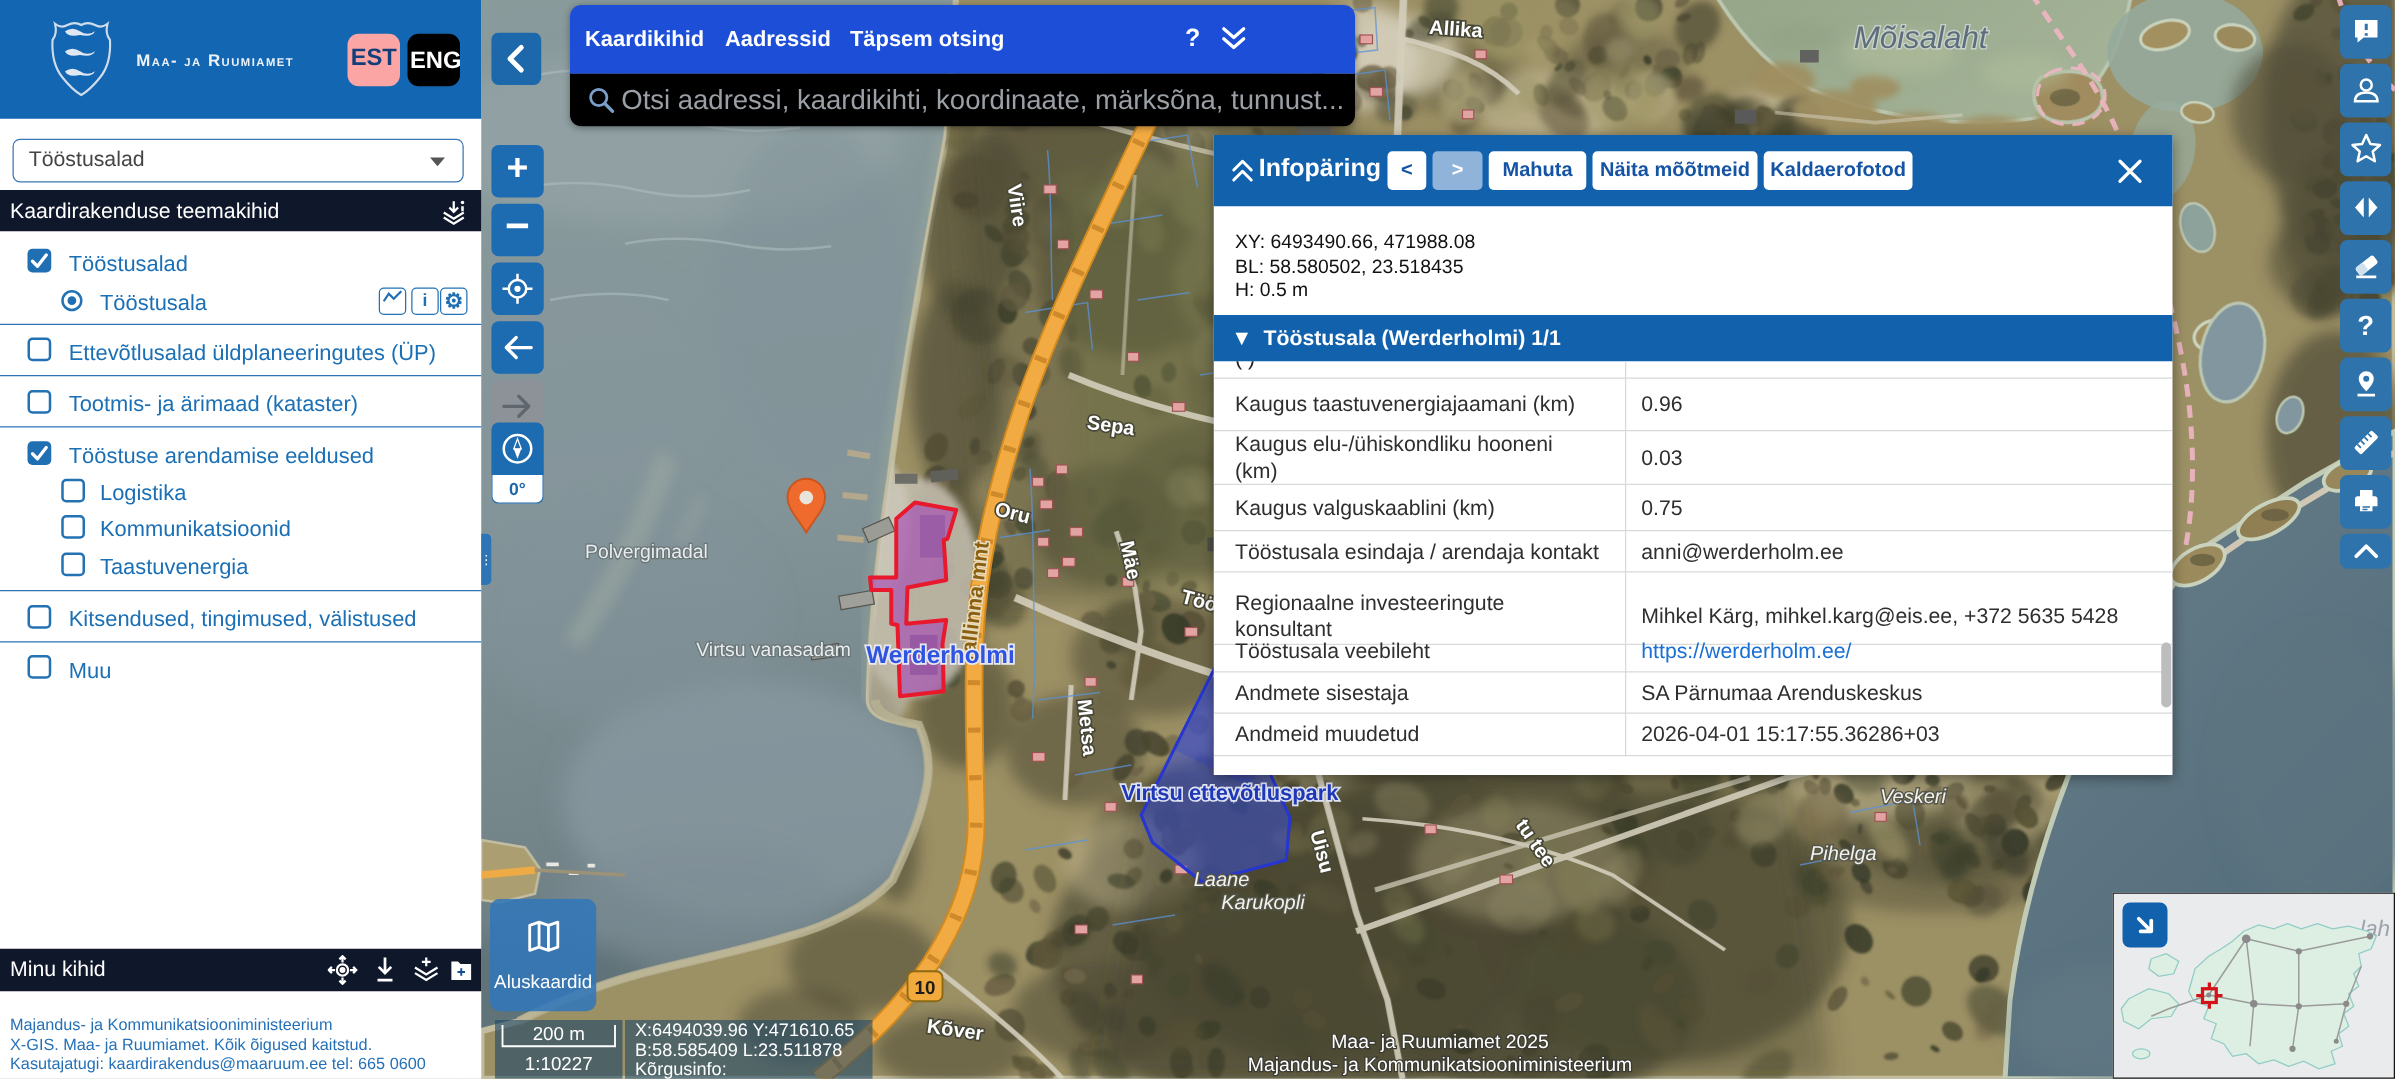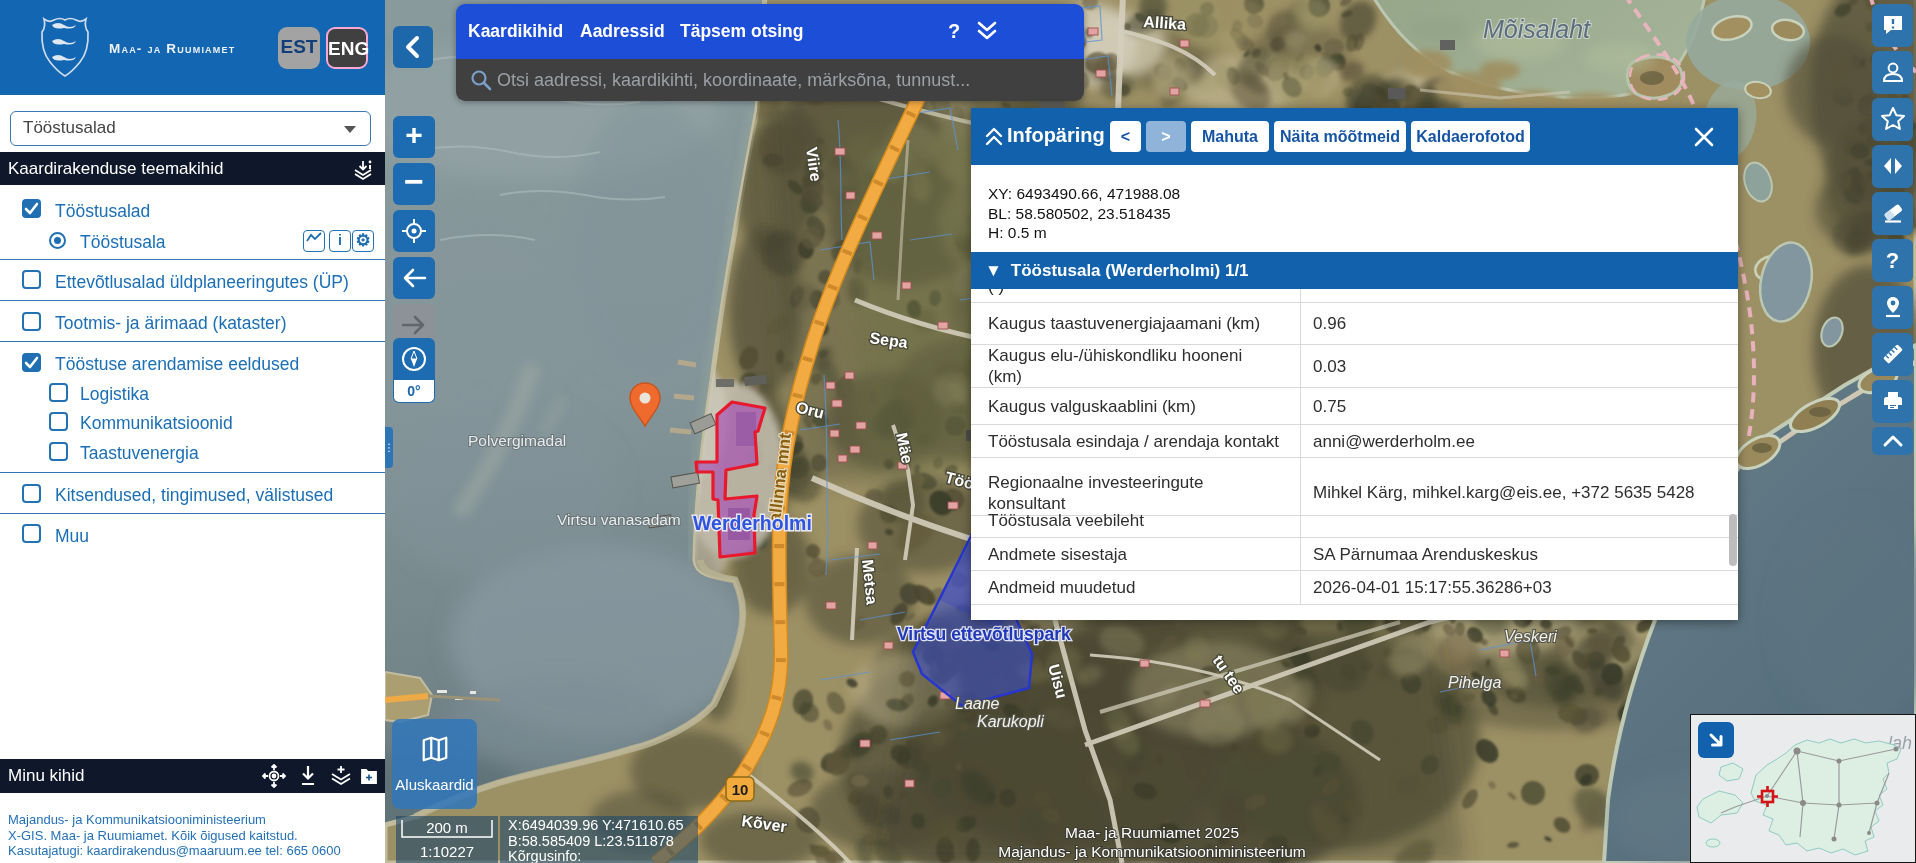--- a/index.html
+++ b/index.html
@@ -3,22 +3,22 @@
 <style>
 *{margin:0;padding:0;box-sizing:border-box}
 html,body{width:1916px;height:863px;overflow:hidden;font-family:"Liberation Sans",sans-serif}
 #map{position:absolute;left:0;top:0}
 .abs{position:absolute}
 
 #sidebar{position:absolute;left:0;top:0;width:385px;height:863px;background:#fff}
 #shead{position:absolute;left:0;top:0;width:385px;height:95px;background:#1266b2}
 #logotxt{position:absolute;left:109px;top:41px;color:#edf2f8;font-size:13.5px;letter-spacing:1.2px;font-variant:small-caps;font-weight:bold}
 .lang{position:absolute;top:27px;width:42px;height:42px;border-radius:9px;font-weight:bold;font-size:19px;text-align:center;line-height:40px}
-#est{left:278px;background:#a3a3a3;color:#123f7a}
-#eng{left:326px;background:#404040;color:#fff;border:2px solid #f9a8d4}
+#est{left:278px;background:#fca5a5;color:#123f7a}
+#eng{left:326px;background:#000000;color:#fff;border:2px solid #000000}
 #selbox{position:absolute;left:10px;top:111px;width:361px;height:35px;border:1.5px solid #3a77b5;border-radius:6px;background:#fff;color:#444;font-size:17px;line-height:32px;padding-left:12px}
 #selbox:after{content:"";position:absolute;right:14px;top:14px;border-left:6px solid transparent;border-right:6px solid transparent;border-top:7px solid #555}
 .bluebar{position:absolute;left:0;width:385px;height:33px;background:#0f172a;color:#fff;font-size:17px;line-height:33px;padding-left:8px}
 .sep{position:absolute;left:0;width:385px;height:0;border-top:1.5px solid #2e74b4}
 .itm{position:absolute;color:#1b6fb5;font-size:17.5px}
 .cb,.cbc{position:absolute;width:19px;height:19px;border-radius:4px}
 .cb{border:2px solid #2272b4;background:#fff}
 .cbc{background:#1f6fb2}
 #radio{position:absolute;left:49px;top:232px;width:17px;height:17px;border:2px solid #2272b4;border-radius:50%}
 #radio:after{content:"";position:absolute;left:3px;top:3px;width:7px;height:7px;background:#1f6fb2;border-radius:50%}
@@ -32,21 +32,21 @@
 #mminus{top:163px;font-size:34px;line-height:36px;font-weight:bold}
 #mloc{top:210px}
 #mleft{top:257px}
 #mright{top:304px;background:#8c9298}
 #mcomp{top:338px;border-radius:6px 6px 0 0}
 #mdeg{position:absolute;left:393px;top:380px;width:42px;height:23px;background:#fff;border-radius:0 0 6px 6px;color:#1d67ab;font-weight:bold;font-size:14px;text-align:center;line-height:22px;border:1.5px solid #1d6bb0;border-top:none}
 #collapse{position:absolute;left:393px;top:26px;width:40px;height:42px;background:#1d67ab;border-radius:6px;color:#fff}
 
 #spanel{position:absolute;left:456px;top:4px;width:628px;height:97px;border-radius:9px;box-shadow:0 1px 6px rgba(0,0,0,0.35)}
 #stabs{position:absolute;left:0;top:0;width:628px;height:55px;background:#1d4ed8;border-radius:9px 9px 0 0;color:#fff}
-#sinput{position:absolute;left:0;top:55px;width:628px;height:42px;background:#404040;border-radius:0 0 9px 9px;color:#9aa0a6;font-size:18px;line-height:42px}
+#sinput{position:absolute;left:0;top:55px;width:628px;height:42px;background:#000000;border-radius:0 0 9px 9px;color:#9aa0a6;font-size:22px;line-height:42px}
 .stab{position:absolute;top:0;height:55px;line-height:55px;font-weight:bold;font-size:17.5px}
 
 #pop{position:absolute;left:971px;top:108px;width:767px;height:512px;background:#fff;box-shadow:0 2px 10px rgba(0,0,0,0.4)}
 #phead{position:absolute;left:0;top:0;width:767px;height:57px;background:#1261ac;color:#fff}
 .pbtn{position:absolute;top:13px;height:31px;background:#fff;border-radius:4px;color:#1553a4;font-weight:bold;font-size:16px;text-align:center;line-height:31px}
 #psec{position:absolute;left:0;top:144px;width:767px;height:37px;background:#1261ac;color:#fff;font-weight:bold;font-size:17px;line-height:37px}
 #ptbl{position:absolute;left:0;top:181px;width:767px;height:331px;overflow:hidden;font-size:17px;color:#2e2e2e}
 .trow{position:absolute;left:0;width:767px;border-bottom:1px solid #d9d9d9;display:flex}
 .tl{position:absolute;left:17px;top:0;width:295px;padding-top:7px;line-height:21px}
 .tv{position:absolute;left:342px;top:0;width:400px;padding-top:7px;line-height:21px}
@@ -1295,20 +1295,23 @@
       <div class="trow" style="top:136px;height:33px">
         <div class="tl">Tööstusala esindaja / arendaja kontakt</div>
         <div class="tv">anni@werderholm.ee</div>
       </div>
       <div class="trow" style="top:181px;height:46px">
         <div class="tl">Regionaalne investeeringute<br>konsultant</div>
         <div class="tv">Mihkel Kärg, mihkel.karg@eis.ee, +372 5635 5428</div>
       </div>
       <div class="trow" style="top:215px;height:34px">
         <div class="tl">Tööstusala veebileht</div>
+        <div class="tv">
+          <span class="lnk">https://werderholm.ee/</span>
+        </div>
       </div>
       <div class="trow" style="top:249px;height:33px">
         <div class="tl">Andmete sisestaja</div>
         <div class="tv">SA Pärnumaa Arenduskeskus</div>
       </div>
       <div class="trow" style="top:282px;height:34px">
         <div class="tl">Andmeid muudetud</div>
         <div class="tv">2026-04-01 15:17:55.36286+03</div>
       </div>
 <div id="vline"></div>

